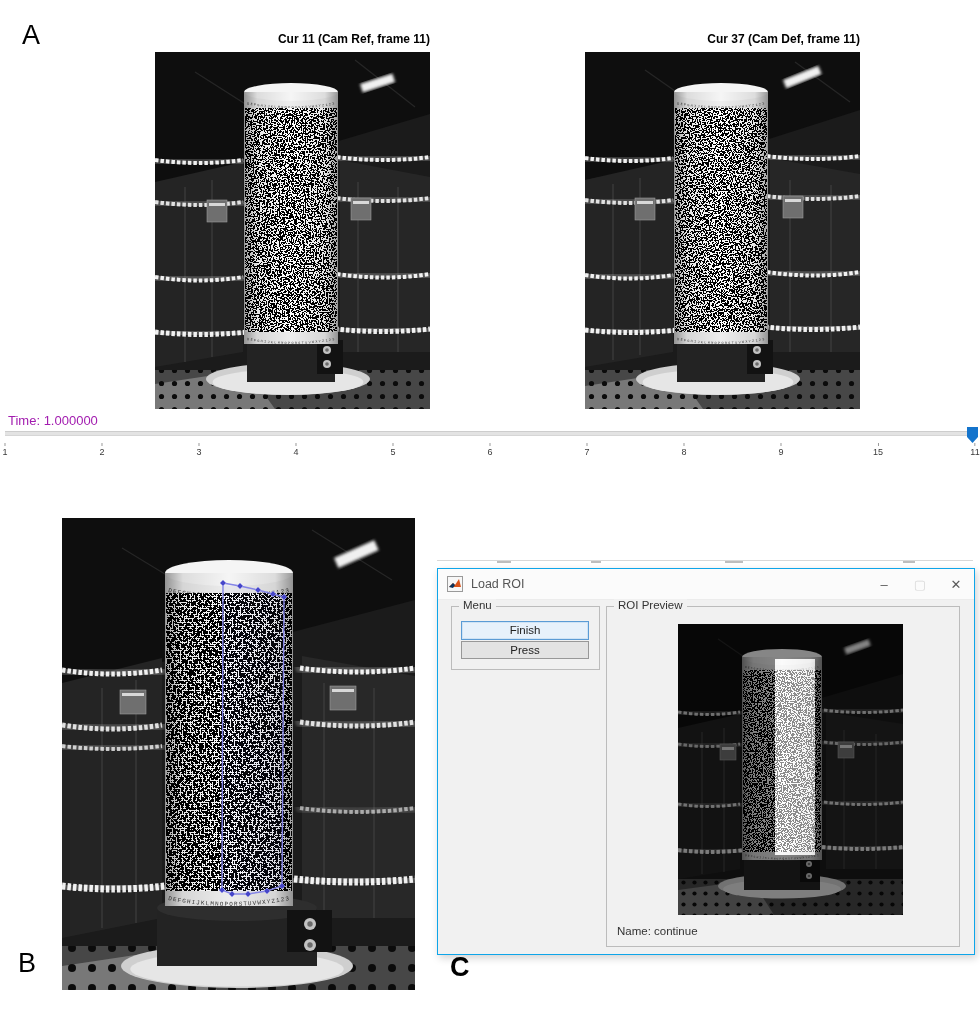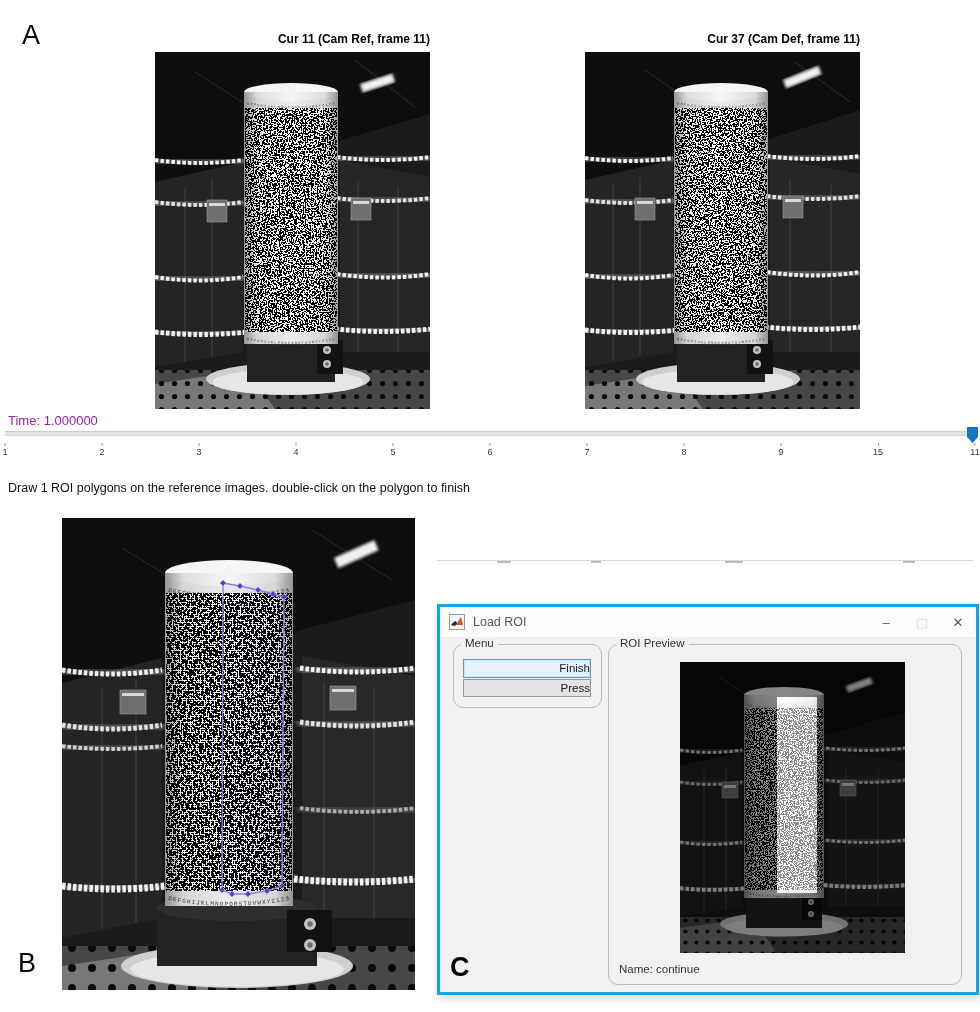--- a/index.html
+++ b/index.html
@@ -14,32 +14,32 @@
   .time-label{font-size:13px;color:#a21caf;}
   .slider-track{background:#e3e3e3;border-top:1px solid #cdcdcd;border-bottom:1px solid #d6d6d6;height:3px;}
   .slider-thumb{width:11px;height:16px;background:#1474cc;
     clip-path:polygon(0 0,100% 0,100% 62%,50% 100%,0 62%);cursor:pointer;}
   .tick{position:absolute;transform:translateX(-50%);text-align:center;}
   .tick .mark{width:1px;height:3px;background:#9a9a9a;margin:0 auto;}
   .tick .num{font-size:9px;color:#3a3a3a;margin-top:1px;}
   .roi-instr{font-size:12.5px;color:#111;}
   .ghost-line{border-top:1px solid #d8d8d8;height:3px;overflow:hidden;}
   .ghost-line i{display:inline-block;height:2px;background:#bdbdbd;vertical-align:top;}
-  .dialog{background:#f1f1f1;border:3px solid #0ea5e9;box-shadow:2px 3px 8px rgba(0,0,0,.18);margin-top:36px;}
+  .dialog{background:#f1f1f1;border:1px solid #0ea5e9;box-shadow:2px 3px 8px rgba(0,0,0,.18);}
   .titlebar{position:absolute;top:0;left:0;right:0;height:30px;background:#fbfbfb;
             border-bottom:1px solid #ececec;display:flex;align-items:center;cursor:default;}
   .titlebar .ttl{font-size:12.5px;color:#555;margin-left:8px;}
   .winbtn{width:36px;height:30px;display:flex;align-items:center;justify-content:center;
           font-size:13px;color:#5a5a5a;cursor:pointer;}
   .winbtn.max{color:#d8d8d8;}
   .winbtns{margin-left:auto;display:flex;}
-  .group{position:absolute;border:1px solid #bcbcbc;border-radius:10px;}
+  .group{position:absolute;border:1px solid #bcbcbc;border-radius:0;}
   .group .legend{position:absolute;top:-8px;left:7px;background:#f1f1f1;padding:0 4px;
                  font-size:11.5px;color:#333;}
-  .btn{position:absolute;font-size:11.5px;color:#222;text-align:right;line-height:17px;cursor:pointer;}
+  .btn{position:absolute;font-size:11.5px;color:#222;text-align:center;line-height:17px;cursor:pointer;}
   .btn-finish{background:#e7f1fb;border:1px solid #5b9bd5;box-shadow:inset 0 0 0 1px #cfe3f5;}
   .btn-cancel{background:#e3e3e3;border:1px solid #989898;}
   .name-label{position:absolute;font-size:11.5px;color:#333;}
   .c-label{font-weight:bold;}
 </style>
 </head>
 <body>
 
 <div class="canvas">
 
@@ -251,21 +251,20 @@
       <div class="tick" style="left: 878px;">
         <div class="mark"></div>
         <div class="num">15</div>
       </div>
       <div class="tick" style="left: 975px;">
         <div class="mark"></div>
         <div class="num">11</div>
       </div>
     </div>
 
-  <div class="abs roi-instr" style="left:8px;top:481px;">Draw 1 ROI polygons on the reference images. double-click on the polygon to finish</div>
 
   <div class="abs photo" id="photoB" style="left:62px;top:518px;width:353px;height:472px;">
       <svg width="353" height="472" viewBox="0 0 353 472">
         <defs>
           <filter id="bspk" x="0%" y="0%" width="100%" height="100%">
             <feTurbulence type="fractalNoise" baseFrequency="0.5" numOctaves="2" seed="5" stitchTiles="stitch"></feTurbulence>
             <feColorMatrix type="matrix" values="0.33 0.33 0.33 0 0 0.33 0.33 0.33 0 0 0.33 0.33 0.33 0 0 0 0 0 0 1"></feColorMatrix>
             <feComponentTransfer>
               <feFuncR type="discrete" tableValues="0 1"></feFuncR>
               <feFuncG type="discrete" tableValues="0 1"></feFuncG>

